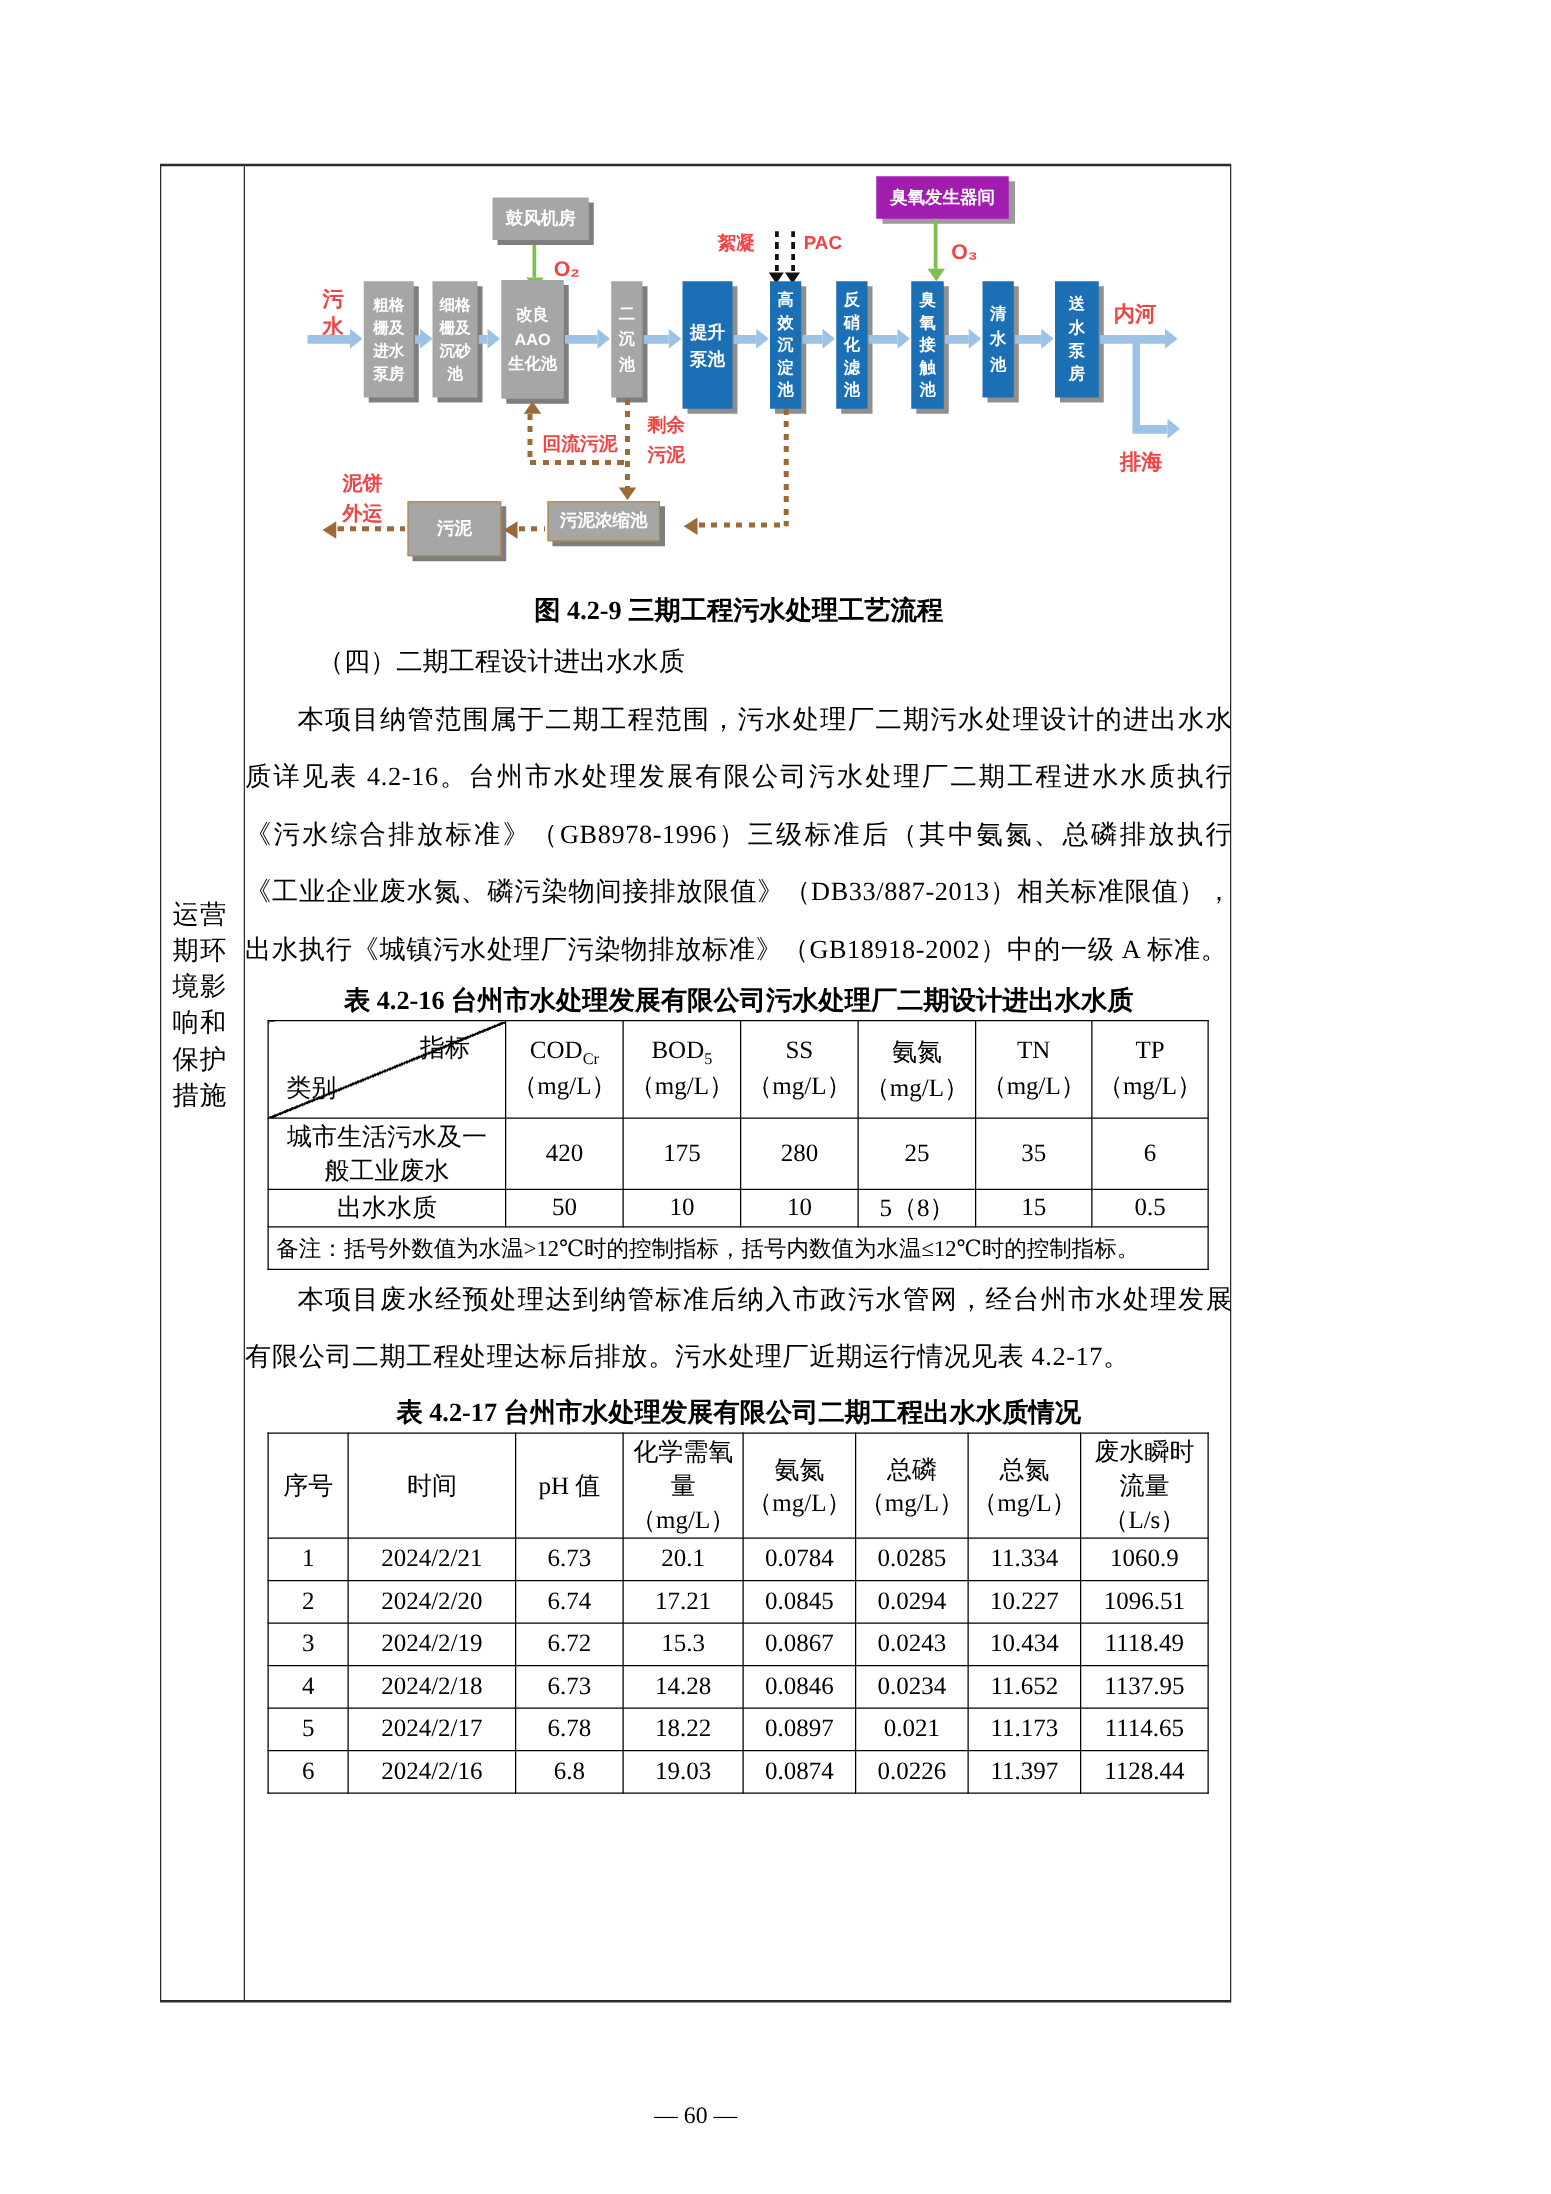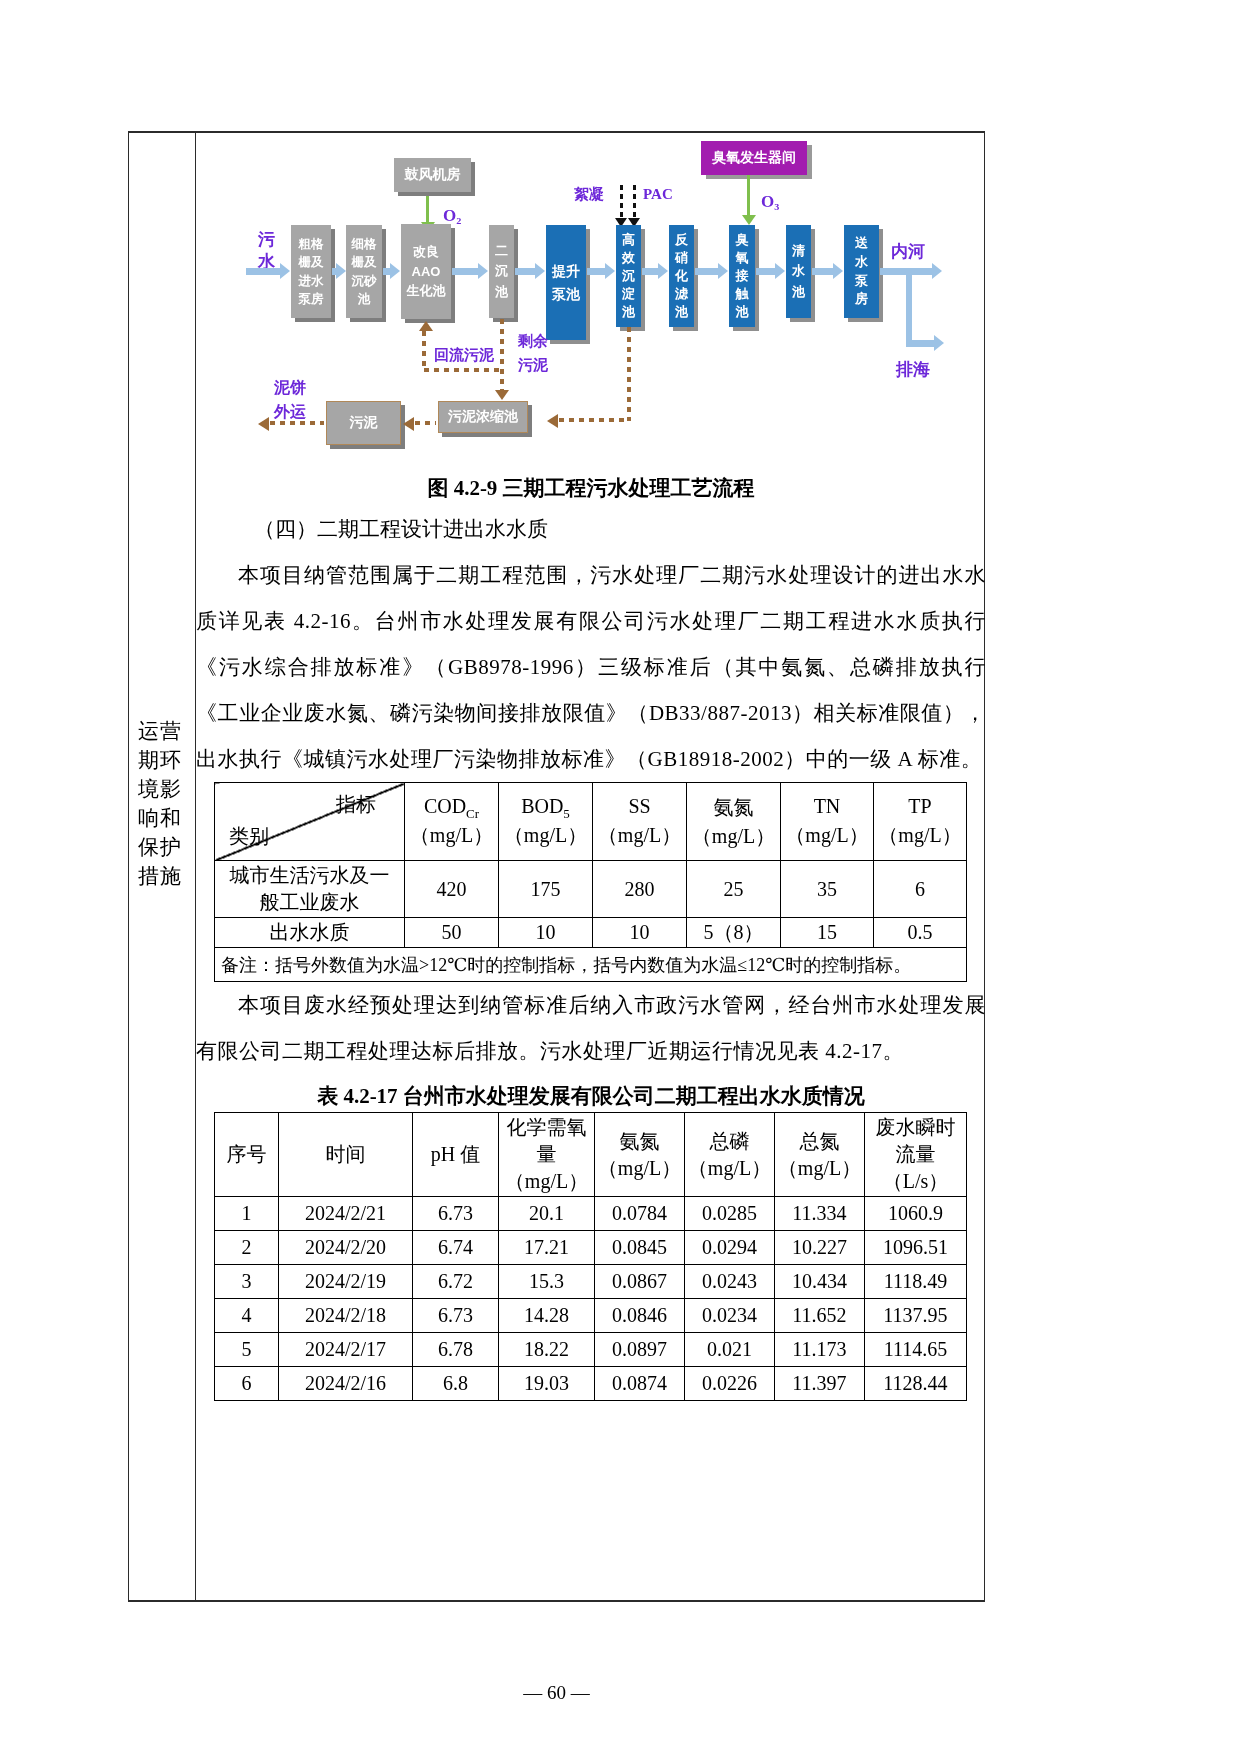--- a/index.html
+++ b/index.html
@@ -17,21 +17,21 @@
   .diagram{position:relative;width:790px;height:335px;font-family:"Liberation Sans","DejaVu Sans",sans-serif;}
   .gbox,.bbox,.greenbox{position:absolute;display:flex;align-items:center;justify-content:center;
         text-align:center;color:#fff;font-weight:bold;white-space:pre-line;box-sizing:border-box;}
   .gbox{background:#a6a6a6;box-shadow:4px 4px 0 #7e7e7e;}
   .bbox{background:#1b6fb5;box-shadow:4px 4px 0 #8f8f8f;}
   .greenbox{background:#a21caf;box-shadow:5px 4px 0 #9a9a9a;}
   .tanb{border:1px solid #b08858;}
   .fl-arrow{position:absolute;height:16px;display:flex;align-items:center;}
   .fl-arrow .bar{flex:1;height:7px;background:#9cc2e5;}
   .fl-arrow .head{width:0;height:0;border-left:10px solid #9cc2e5;border-top:8px solid transparent;border-bottom:8px solid transparent;}
-  .dlabel{position:absolute;font-weight:bold;color:#6d28d9;white-space:pre-line;line-height:1.3;font-family:Liberation Serif, serif;}
+  .dlabel{position:absolute;font-weight:bold;color:#ef4444;white-space:pre-line;line-height:1.3;}
   .dash-h{position:absolute;height:4px;background:repeating-linear-gradient(90deg,#9b6a38 0 5px,transparent 5px 10px);}
   .dash-v{position:absolute;width:4px;background:repeating-linear-gradient(180deg,#9b6a38 0 5px,transparent 5px 10px);}
   .tri-up{position:absolute;width:0;height:0;border-left:7px solid transparent;border-right:7px solid transparent;border-bottom:10px solid #9b6a38;}
   .tri-down{position:absolute;width:0;height:0;border-left:7px solid transparent;border-right:7px solid transparent;border-top:10px solid #9b6a38;}
   .tri-left{position:absolute;width:0;height:0;border-top:7px solid transparent;border-bottom:7px solid transparent;border-right:11px solid #9b6a38;}
   .bdash-v{position:absolute;width:3px;background:repeating-linear-gradient(180deg,#111 0 5px,transparent 5px 9px);}
   .btri-down{position:absolute;width:0;height:0;border-left:6px solid transparent;border-right:6px solid transparent;border-top:9px solid #111;}
   .gline{position:absolute;width:3px;background:#7fbf4d;}
   .gtri-down{position:absolute;width:0;height:0;border-left:7px solid transparent;border-right:7px solid transparent;border-top:10px solid #7fbf4d;}
   .branchv{position:absolute;width:6px;background:#9cc2e5;}
@@ -121,21 +121,21 @@
           <div class="bar"></div>
           <div class="head"></div>
         </div>
       <div class="gbox" style="left:293px;top:92px;width:25px;height:93px;font-size:13px;line-height:1.55;">二
 沉
 池</div>
       <div class="fl-arrow" style="left:319px;top:130px;width:30px;">
           <div class="bar"></div>
           <div class="head"></div>
         </div>
-      <div class="bbox" style="left:350px;top:92px;width:40px;height:115px;font-size:14px;line-height:1.6;">提升
+      <div class="bbox" style="left:350px;top:92px;width:40px;height:102px;font-size:14px;line-height:1.6;">提升
 泵池</div>
       <div class="fl-arrow" style="left:391px;top:130px;width:28px;">
           <div class="bar"></div>
           <div class="head"></div>
         </div>
       <div class="bbox" style="left:420px;top:92px;width:25px;height:102px;font-size:13px;line-height:1.4;">高
 效
 沉
 淀
 池</div>
@@ -208,20 +208,21 @@
       <div class="dlabel" style="left:78px;top:243px;font-size:16px;line-height:24px;">泥饼
 外运</div>
     </div>
 
     <div class="caption">图 4.2-9  三期工程污水处理工艺流程</div>
 
     <div class="heading">（四）二期工程设计进出水水质</div>
 
     <p class="para">本项目纳管范围属于二期工程范围，污水处理厂二期污水处理设计的进出水水质详见表 4.2-16。台州市水处理发展有限公司污水处理厂二期工程进水水质执行《污水综合排放标准》（GB8978-1996）三级标准后（其中氨氮、总磷排放执行《工业企业废水氮、磷污染物间接排放限值》（DB33/887-2013）相关标准限值），出水执行《城镇污水处理厂污染物排放标准》（GB18918-2002）中的一级 A 标准。</p>
 
+    <div class="tbl-title">表 4.2-16 台州市水处理发展有限公司污水处理厂二期设计进出水水质</div>
 
     <table class="t1">
       <colgroup>
           <col style="width:190px">
           <col style="width:94px">
           <col style="width:94px">
           <col style="width:94px">
           <col style="width:94px">
           <col style="width:93px">
           <col style="width:93px">

